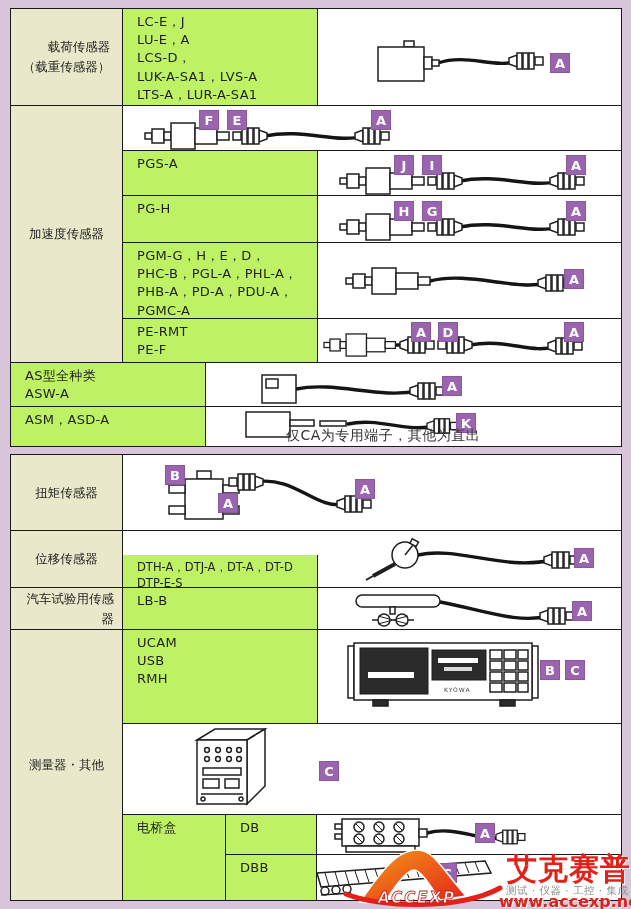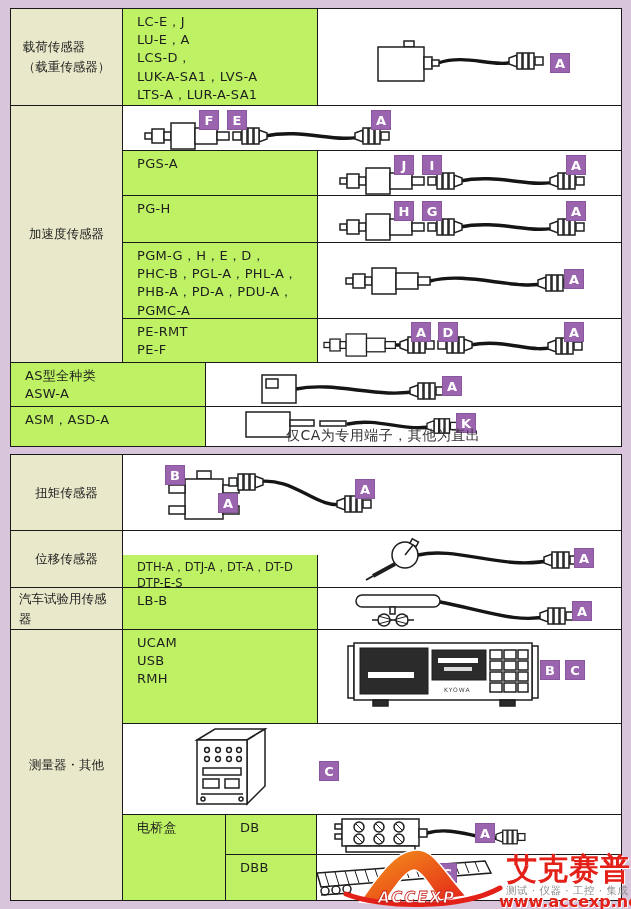--- a/index.html
+++ b/index.html
@@ -10,21 +10,21 @@
     position:relative;overflow:hidden;
   }
   .tables{position:absolute;left:10px;top:8px;width:612px;}
   .tbl{border:1px solid #1a1a1a;background:#fff;}
   .tbl + .tbl{margin-top:7px;}
   .cgroup{display:flex;}
   .cgroup + .cgroup{border-top:1px solid #1a1a1a;}
   .cat{
     width:112px;flex:0 0 112px;background:#e9e8ca;
     display:flex;align-items:center;justify-content:center;
-    text-align:left;border-right:1px solid #1a1a1a;
+    text-align:right;border-right:1px solid #1a1a1a;
     font-size:12.5px;color:#222;white-space:pre-line;line-height:1.6;
     padding:0 8px;box-sizing:border-box;
   }
   .rows{flex:1;display:flex;flex-direction:column;min-width:0;}
   .row{display:flex;flex:0 0 auto;}
   .row + .row{border-top:1px solid #1a1a1a;}
   .models{
     width:195px;flex:0 0 195px;background:#bef264;
     border-right:1px solid #1a1a1a;box-sizing:border-box;
     display:flex;

